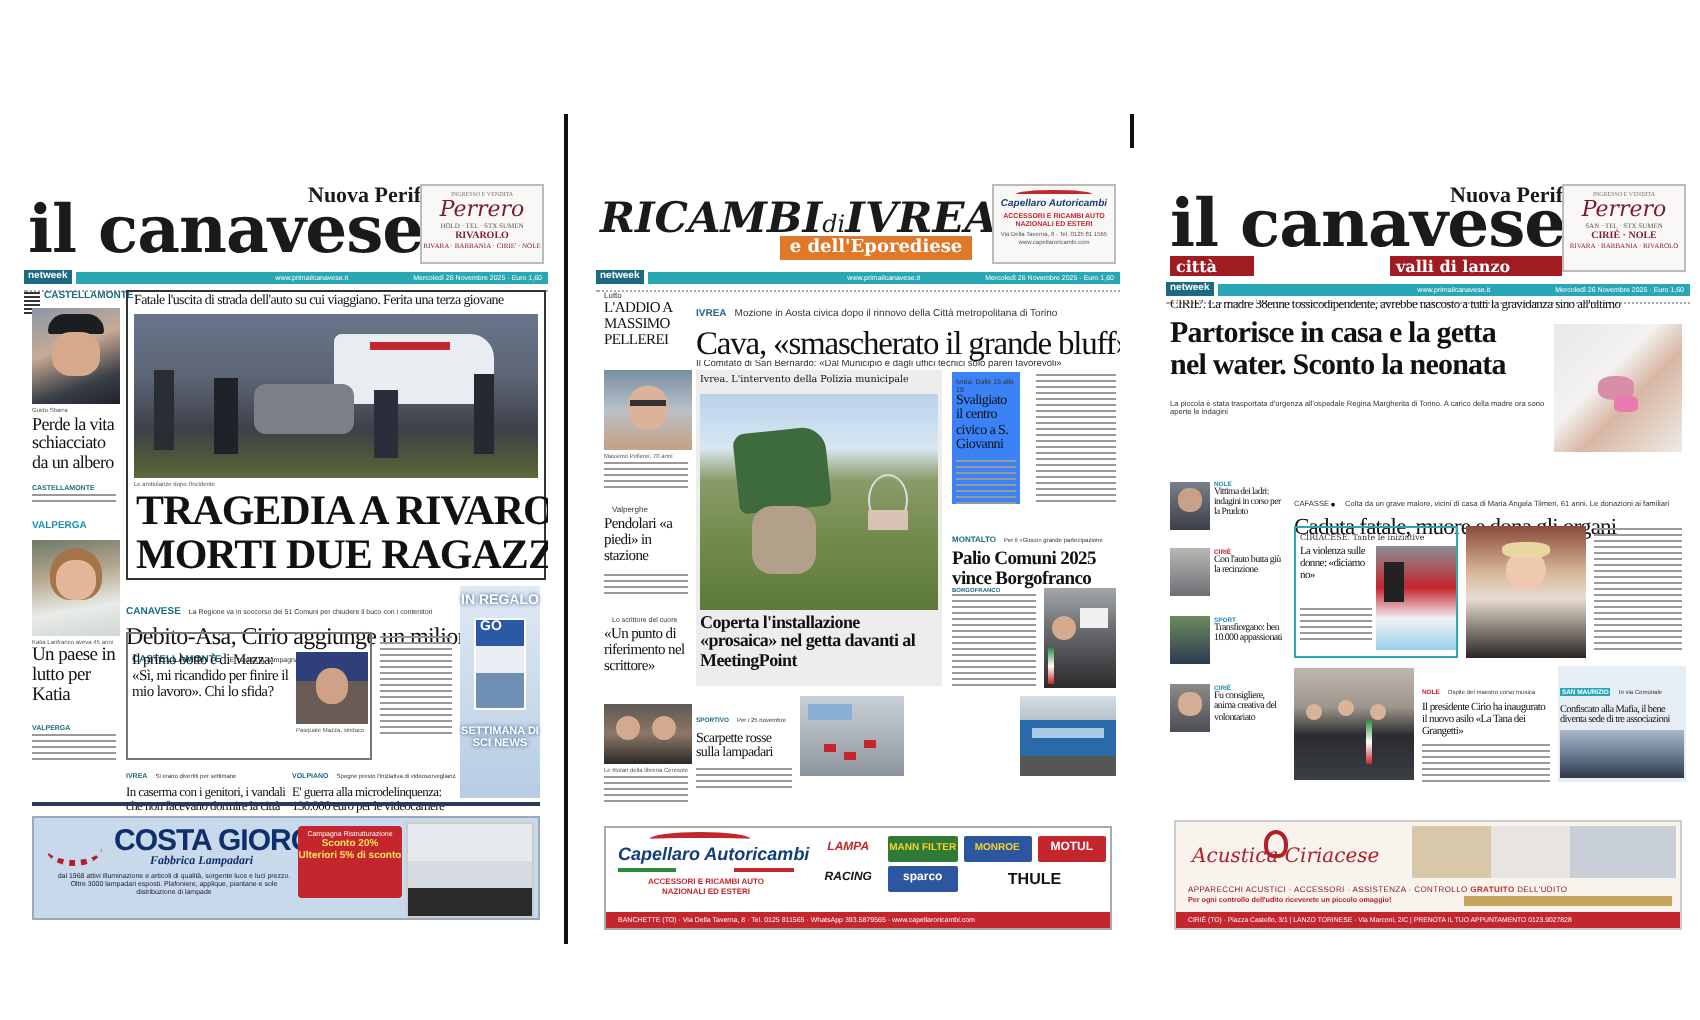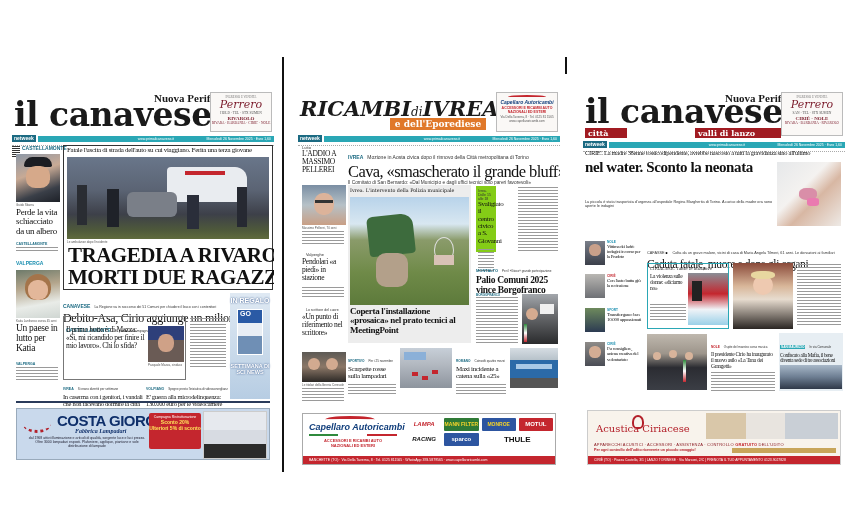--- a/index.html
+++ b/index.html
@@ -53,21 +53,21 @@
   .ad-cap { position: absolute; left: 4px; top: 323px; width: 254px; height: 52px; background: #fff; border: 1px solid #aaa; }
   .ad-cap .brand { position: absolute; left: 6px; top: 8px; font-family: "Liberation Sans", sans-serif; font-style: italic; font-weight: bold; font-size: 9px; color: #123f7c; }
   .ad-cap .car { position: absolute; left: 22px; top: 2px; width: 50px; height: 7px; border-top: 3px solid #c4262e; border-radius: 50% 50% 0 0; }
   .ad-cap .stripe { position: absolute; left: 6px; top: 20px; width: 88px; height: 2px; background: linear-gradient(to right, #2f8a3c 33%, #fff 33% 66%, #c4262e 66%); }
   .ad-cap .sub { position: absolute; left: 10px; top: 24px; width: 80px; font-family: "Liberation Sans", sans-serif; font-weight: bold; font-size: 4px; color: #c4262e; text-align: center; }
   .ad-cap .logos { position: absolute; left: 104px; top: 4px; width: 146px; display: grid; grid-template-columns: repeat(4, 1fr); gap: 2px 3px; }
   .ad-cap .logo { height: 13px; font-family: "Liberation Sans", sans-serif; font-weight: bold; font-size: 6px; text-align: center; line-height: 13px; border-radius: 1px; white-space: nowrap; overflow: hidden; }
   .ad-cap .foot { position: absolute; left: 0; bottom: 0; width: 100%; height: 8px; background: #c4262e; color: #fff; font-family: "Liberation Sans", sans-serif; font-size: 3.5px; line-height: 8px; padding-left: 6px; white-space: nowrap; overflow: hidden; }
 
   .ad-acu { position: absolute; left: 4px; top: 320px; width: 254px; height: 55px; background: #f8f3ec; border: 1px solid #ccc; }
-  .ad-acu .brand { position: absolute; left: 8px; top: 12px; font-family: "DejaVu Serif", serif; font-size: 10px; color: #b3202a; }
+  .ad-acu .brand { position: absolute; left: 8px; top: 12px; font-family: "DejaVu Serif", serif; font-size: 10px; color: #b3202a; font-style: italic; }
   .ad-acu .imgs { position: absolute; left: 118px; top: 2px; width: 132px; height: 26px; background: linear-gradient(to right, #d9c7a9 0 30%, #e8e4df 30% 60%, #c9cfd6 60% 100%); }
   .ad-acu .tag { position: absolute; left: 6px; top: 31px; font-family: "Liberation Sans", sans-serif; font-size: 4px; color: #8a1a22; letter-spacing: 0.2px; white-space: nowrap; }
   .ad-acu .tag b { color: #c4262e; }
   .ad-acu .gift { position: absolute; left: 6px; top: 37px; font-family: "Liberation Sans", sans-serif; font-size: 3.6px; color: #b3202a; font-weight: bold; }
   .ad-acu .gold { position: absolute; right: 4px; top: 37px; width: 104px; height: 5px; background: #c8a55a; }
   .ad-acu .foot { position: absolute; left: 0; bottom: 0; width: 100%; height: 8px; background: #c4262e; color: #fff; font-family: "Liberation Sans", sans-serif; font-size: 3.4px; line-height: 8px; padding-left: 6px; white-space: nowrap; overflow: hidden; }
 </style>
 </head>
 <body>
 
@@ -232,24 +232,24 @@
   </div>
 
   <div style="position:absolute; left:50px; top:95px; width:123px; height:158px; background:#ededed;">
     <div style="font-family:'DejaVu Serif',serif; font-size:4.8px; padding:3px 2px; white-space:nowrap; overflow:hidden;">Ivrea. L'intervento della Polizia municipale</div>
     <div class="photo" style="left:2px; top:12px; width:119px; height:108px; background:linear-gradient(to bottom, #b8d3ea 0%, #d8e7f1 25%, #8a9b6a 40%, #6f8a48 70%, #5d7a3b 100%);">
       <div style="position:absolute; left:18px; top:18px; width:46px; height:40px; background:#3d6b3d; border-radius:6px 12px 4px 4px; transform:rotate(-6deg);"></div>
       <div style="position:absolute; left:26px; top:56px; width:32px; height:34px; background:#b3a08a; border-radius:10px;"></div>
       <div style="position:absolute; left:84px; top:40px; width:20px; height:26px; border:1px solid #ddd; border-radius:50%;"></div>
       <div style="position:absolute; left:84px; top:58px; width:20px; height:10px; background:#d8c2b6;"></div>
     </div>
-    <div class="h-cond" style="position:absolute; left:2px; top:122px; width:120px; font-size:9px; font-weight:bold;">Coperta l'installazione «prosaica» nel prato tecnici al MeetingPoint</div>
-  </div>
-
-  <div style="position:absolute; left:178px; top:96px; width:20px; height:66px; background:#84cc16;">
+    <div class="h-cond" style="position:absolute; left:2px; top:122px; width:120px; font-size:9px; font-weight:bold;">Coperta l'installazione «prosaica» nel getta davanti al MeetingPoint</div>
+  </div>
+
+  <div style="position:absolute; left:178px; top:96px; width:34px; height:66px; background:#3b82f6;">
     <div class="kicker" style="font-size:3.5px; padding:3px 2px 0;">Ivrea. Dalle 15 alle 18</div>
     <div class="h-cond" style="font-size:7px; padding:0 2px;">Svaligiato il centro civico a S. Giovanni</div>
     <div class="body-lines" style="margin:4px 2px; height:22px;"></div>
   </div>
   <div class="body-lines" style="position:absolute; left:220px; top:97px; width:40px; height:64px;"></div>
 
   <div style="position:absolute; left:178px; top:168px; width:84px;">
     <div style="white-space:nowrap; overflow:hidden;"><span class="sans-label" style="font-size:4px;">MONTALTO</span> <span class="kicker" style="font-size:3px;">Per il «Gioco» grande partecipazione</span></div>
     <div class="h-cond" style="font-size:9.5px; font-weight:bold;">Palio Comuni 2025 vince Borgofranco</div>
   </div>
@@ -264,25 +264,20 @@
   <div style="position:absolute; left:50px; top:258px; width:48px;">
     <div style="white-space:nowrap; overflow:hidden;"><span class="sans-label" style="font-size:3.2px;">SPORTIVO</span> <span class="kicker" style="font-size:3px;">Per i 25 novembre</span></div>
     <div class="h-cond" style="font-size:7px;">Scarpette rosse sulla lampadari</div>
     <div class="body-lines" style="margin-top:3px; height:12px;"></div>
   </div>
   <div class="photo" style="left:102px; top:258px; width:52px; height:40px; background:linear-gradient(to bottom,#c7cfd8 0%, #b3b9c1 40%, #8d949d 100%);">
     <div style="position:absolute; left:4px; top:4px; width:22px; height:8px; background:#8bb0d8;"></div>
     <div style="position:absolute; left:12px; top:24px; width:6px; height:4px; background:#c4262e;"></div>
     <div style="position:absolute; left:22px; top:28px; width:6px; height:4px; background:#c4262e;"></div>
     <div style="position:absolute; left:32px; top:22px; width:6px; height:4px; background:#c4262e;"></div>
-  </div>
-  <div style="position:absolute; left:158px; top:258px; width:50px;">
-    <div style="white-space:nowrap; overflow:hidden;"><span class="sans-label" style="font-size:3.2px;">ROMANO</span> <span class="kicker" style="font-size:3px;">Coinvolti quattro mezzi</span></div>
-    <div class="h-cond" style="font-size:7px;">Maxi incidente a catena sulla «25»</div>
-    <div class="body-lines" style="margin-top:3px; height:12px;"></div>
   </div>
   <div class="photo" style="left:212px; top:258px; width:48px; height:40px; background:linear-gradient(to bottom,#d6dde3 0%, #b7c2ca 30%, #2b6aa8 30% 75%, #555 75% 100%);">
     <div style="position:absolute; left:6px; top:16px; width:36px; height:5px; background:#a9c9e6;"></div>
   </div>
 
   <div class="ad-cap">
     <div class="car"></div>
     <div class="brand">Capellaro Autoricambi</div>
     <div class="stripe"></div>
     <div class="sub">ACCESSORI E RICAMBI AUTO NAZIONALI ED ESTERI</div>
@@ -318,20 +313,21 @@
     <div class="bar">
       <span>www.primailcanavese.it</span>
       <span class="r">Mercoledì 26 Novembre 2025 · Euro 1,60</span>
     </div>
   </div>
   <div class="micro"></div>
 
   <div class="h-cond" style="position:absolute; left:2px; top:60px; width:258px; font-size:6.5px; white-space:nowrap; overflow:hidden;">CIRIE'. La madre 38enne tossicodipendente, avrebbe nascosto a tutti la gravidanza sino all'ultimo</div>
 
   <div style="position:absolute; left:2px; top:70px; width:258px; height:76px;">
+    <div class="h-cond" style="font-size:15px; font-weight:bold; white-space:nowrap; letter-spacing:-0.4px;">Partorisce in casa e la getta</div>
     <div class="h-cond" style="font-size:15px; font-weight:bold; white-space:nowrap; letter-spacing:-0.4px;">nel water. Sconto la neonata</div>
     <div class="kicker" style="position:absolute; left:0; top:40px; width:188px; font-size:3.8px;">La piccola è stata trasportata d'urgenza all'ospedale Regina Margherita di Torino. A carico della madre ora sono aperte le indagini</div>
     <div class="photo" style="left:192px; top:2px; width:64px; height:64px; background:linear-gradient(135deg,#e6e8ea 0%, #f4f2f0 40%, #d8b7a3 60%, #eeeae6 100%);">
       <div style="position:absolute; left:22px; top:26px; width:18px; height:12px; background:#d98ea8; border-radius:40%;"></div>
       <div style="position:absolute; left:30px; top:36px; width:12px; height:8px; background:#ea7ab0; border-radius:30%;"></div>
     </div>
   </div>
 
   <div class="photo" style="left:2px; top:151px; width:20px; height:24px; background:linear-gradient(to bottom,#7a7f89,#3b3f4a);">
     <div style="position:absolute; left:4px; top:3px; width:12px; height:12px; background:#c9a08a; border-radius:45%;"></div>

